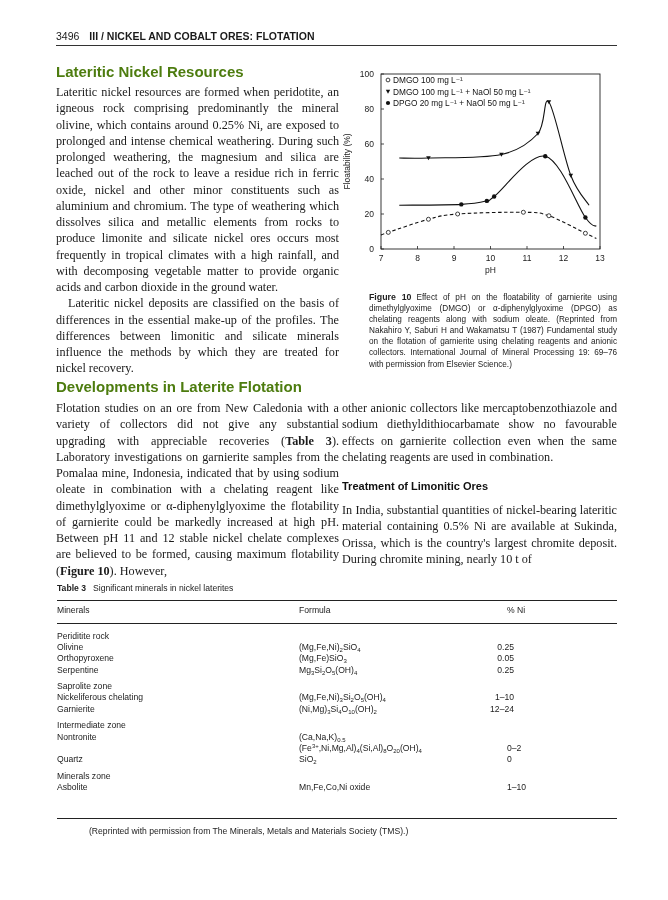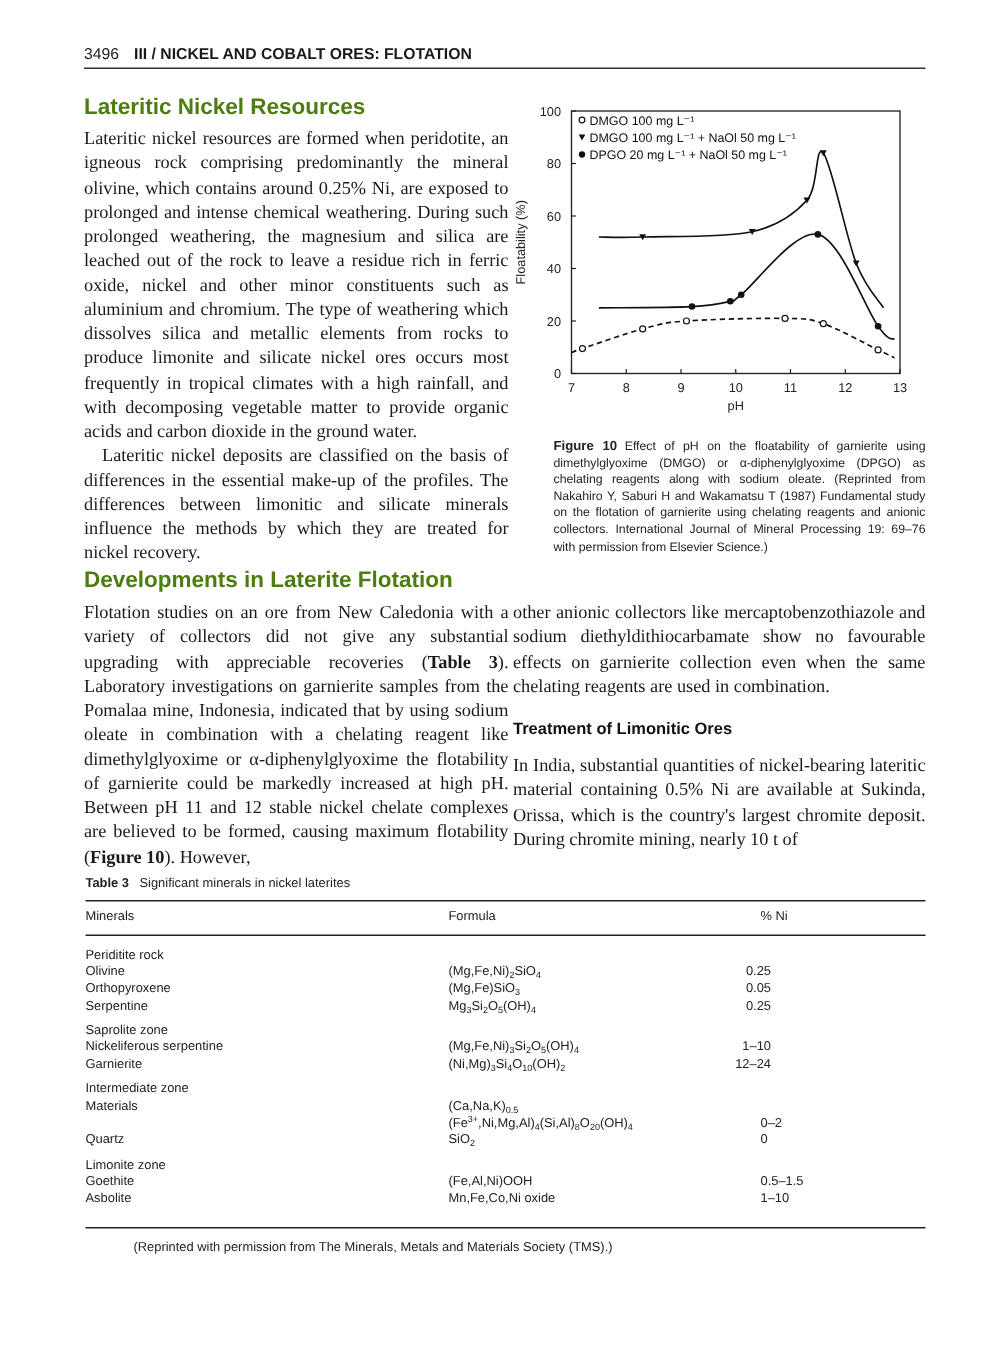--- a/index.html
+++ b/index.html
@@ -155,56 +155,51 @@
       <span class="c1">Serpentine</span>
       <span class="c2">Mg<sub>3</sub>Si<sub>2</sub>O<sub>5</sub>(OH)<sub>4</sub></span>
       <span class="c3r">0.25</span>
     </div>
   <div class="gap"></div>
 
   <div class="row">
       <span class="c1">Saprolite zone</span>
     </div>
   <div class="row">
-      <span class="c1">Nickeliferous serpentine</span>
+      <span class="c1">Nickeliferous chelating</span>
       <span class="c2">(Mg,Fe,Ni)<sub>3</sub>Si<sub>2</sub>O<sub>5</sub>(OH)<sub>4</sub></span>
       <span class="c3r">1–10</span>
     </div>
   <div class="row">
       <span class="c1">Garnierite</span>
       <span class="c2">(Ni,Mg)<sub>3</sub>Si<sub>4</sub>O<sub>10</sub>(OH)<sub>2</sub></span>
       <span class="c3r">12–24</span>
     </div>
   <div class="gap"></div>
 
   <div class="row">
       <span class="c1">Intermediate zone</span>
     </div>
   <div class="row">
-      <span class="c1">Materials</span>
+      <span class="c1">Nontronite</span>
       <span class="c2">(Ca,Na,K)<sub>0.5</sub></span>
     </div>
   <div class="row">
       <span class="c2">(Fe<sup>3+</sup>,Ni,Mg,Al)<sub>4</sub>(Si,Al)<sub>8</sub>O<sub>20</sub>(OH)<sub>4</sub></span>
       <span class="c3">0–2</span>
     </div>
   <div class="row">
       <span class="c1">Quartz</span>
       <span class="c2">SiO<sub>2</sub></span>
       <span class="c3">0</span>
     </div>
   <div class="gap"></div>
 
   <div class="row">
-      <span class="c1">Limonite zone</span>
-    </div>
-  <div class="row">
-      <span class="c1">Goethite</span>
-      <span class="c2">(Fe,Al,Ni)OOH</span>
-      <span class="c3">0.5–1.5</span>
+      <span class="c1">Minerals zone</span>
     </div>
   <div class="row">
       <span class="c1">Asbolite</span>
       <span class="c2">Mn,Fe,Co,Ni oxide</span>
       <span class="c3">1–10</span>
     </div>
 </div>
 <div class="tbl-rule" style="top:818px;"></div>
 <div class="tbl-footer">(Reprinted with permission from The Minerals, Metals and Materials Society (TMS).)</div>
 

